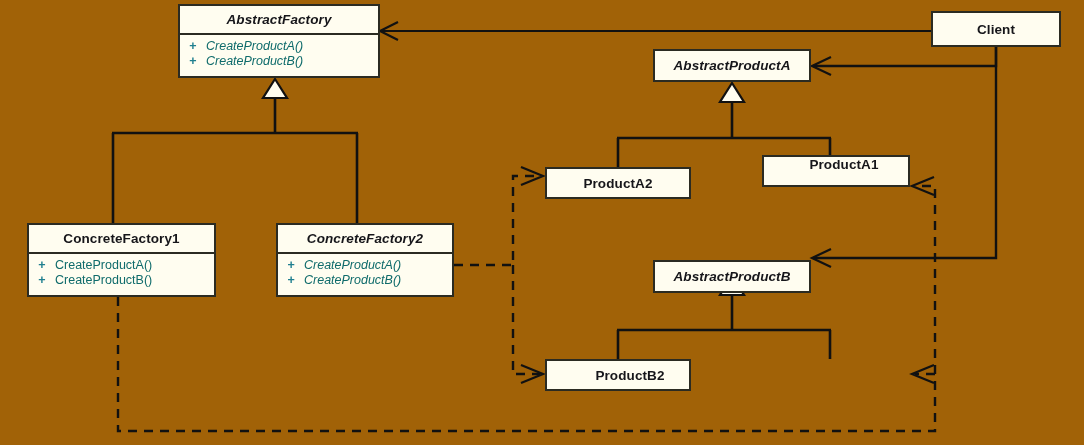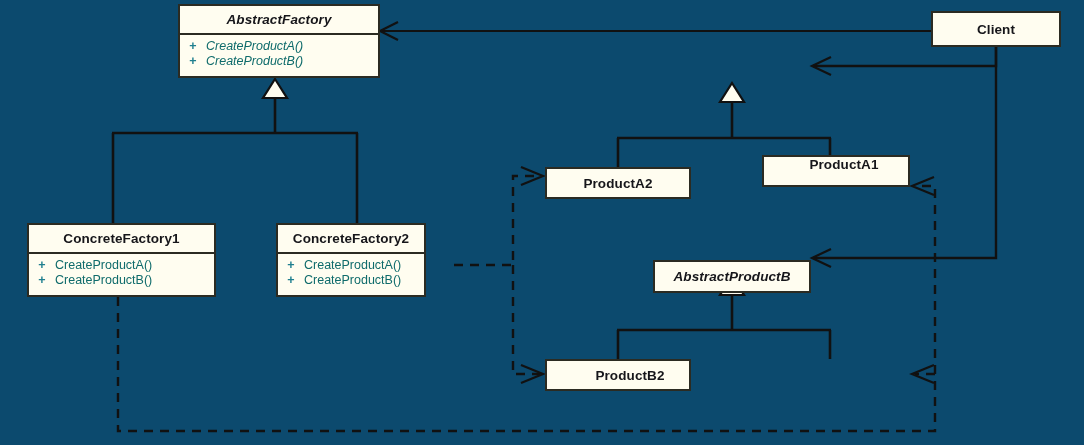--- a/index.html
+++ b/index.html
@@ -7,21 +7,21 @@
     padding: 0;
     background: #ffffff;
   }
   body {
     font-family: "Liberation Sans", sans-serif;
   }
   #diagram-root {
     position: relative;
     width: 1084px;
     height: 445px;
-    background: #0c4a6e;
+    background: #a16207;
     overflow: hidden;
   }
   #edge-layer {
     position: absolute;
     left: 0;
     top: 0;
     width: 1084px;
     height: 445px;
   }
   .uml-class {
@@ -147,20 +147,23 @@
         <span class="vis">+</span>
         <span class="sig">CreateProductB()</span>
       </div>
     </div>
   </div>
 
   <div class="uml-class" style="left:931px; top:11px; width:130px; height:36px; display:flex; align-items:center;">
     <div class="uml-name" style="padding:0 4px;">Client</div>
   </div>
 
+  <div class="uml-class" style="left:653px; top:49px; width:158px; height:33px; display:flex; align-items:center;">
+    <div class="uml-name abstract" style="padding:0 4px;">AbstractProductA</div>
+  </div>
 
   <div class="uml-class" style="left:545px; top:167px; width:146px; height:32px; display:flex; align-items:center;">
     <div class="uml-name" style="padding:0 4px;">ProductA2</div>
   </div>
 
   <div class="uml-class" style="left:762px; top:155px; width:148px; height:32px; display:flex; align-items:flex-start;padding-left:16px;">
     <div class="uml-name" style="padding:0 4px;">ProductA1</div>
   </div>
 
   <div class="uml-class has-members" style="left:27px; top:223px; width:189px; height:74px;">
@@ -170,21 +173,21 @@
         <span class="vis">+</span>
         <span class="sig">CreateProductA()</span>
       </div>
       <div class="uml-member">
         <span class="vis">+</span>
         <span class="sig">CreateProductB()</span>
       </div>
     </div>
   </div>
 
-  <div class="uml-class has-members" style="left:276px; top:223px; width:150px; height:74px;">
+  <div class="uml-class has-members" style="left:276px; top:223px; width:178px; height:74px;font-style:italic;">
     <div class="uml-name">ConcreteFactory2</div>
     <div class="uml-members">
       <div class="uml-member">
         <span class="vis">+</span>
         <span class="sig">CreateProductA()</span>
       </div>
       <div class="uml-member">
         <span class="vis">+</span>
         <span class="sig">CreateProductB()</span>
       </div>

